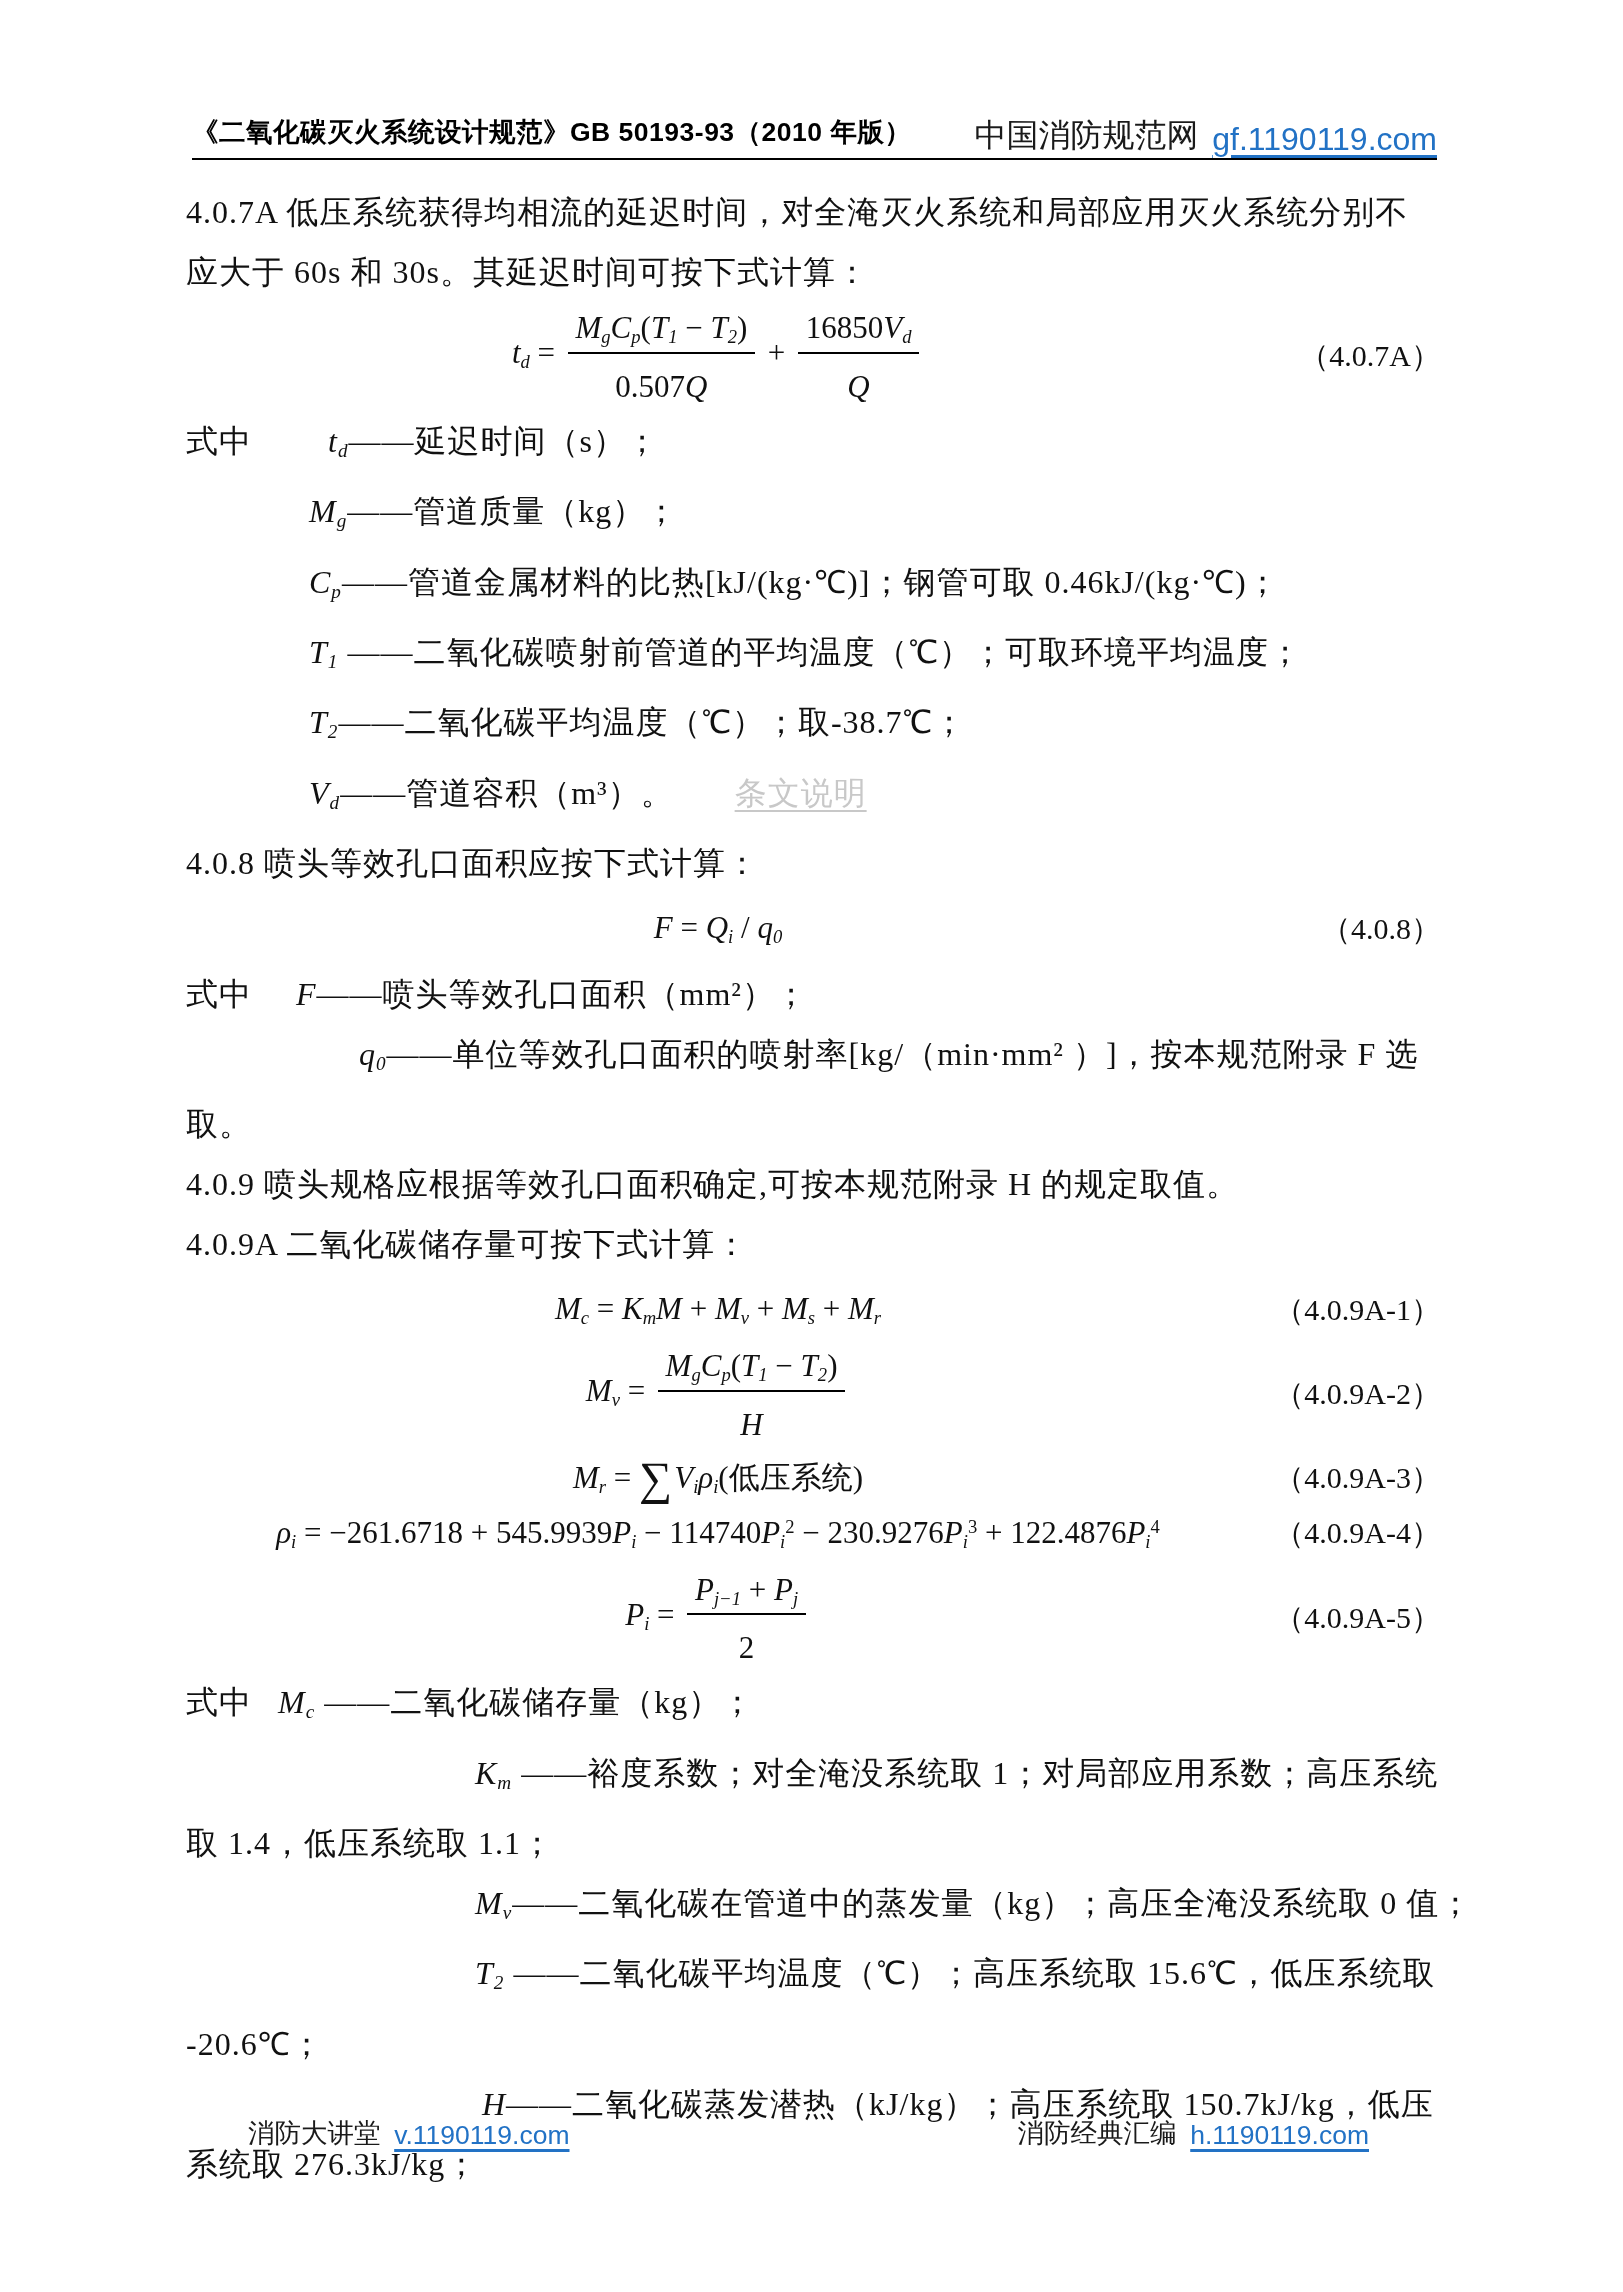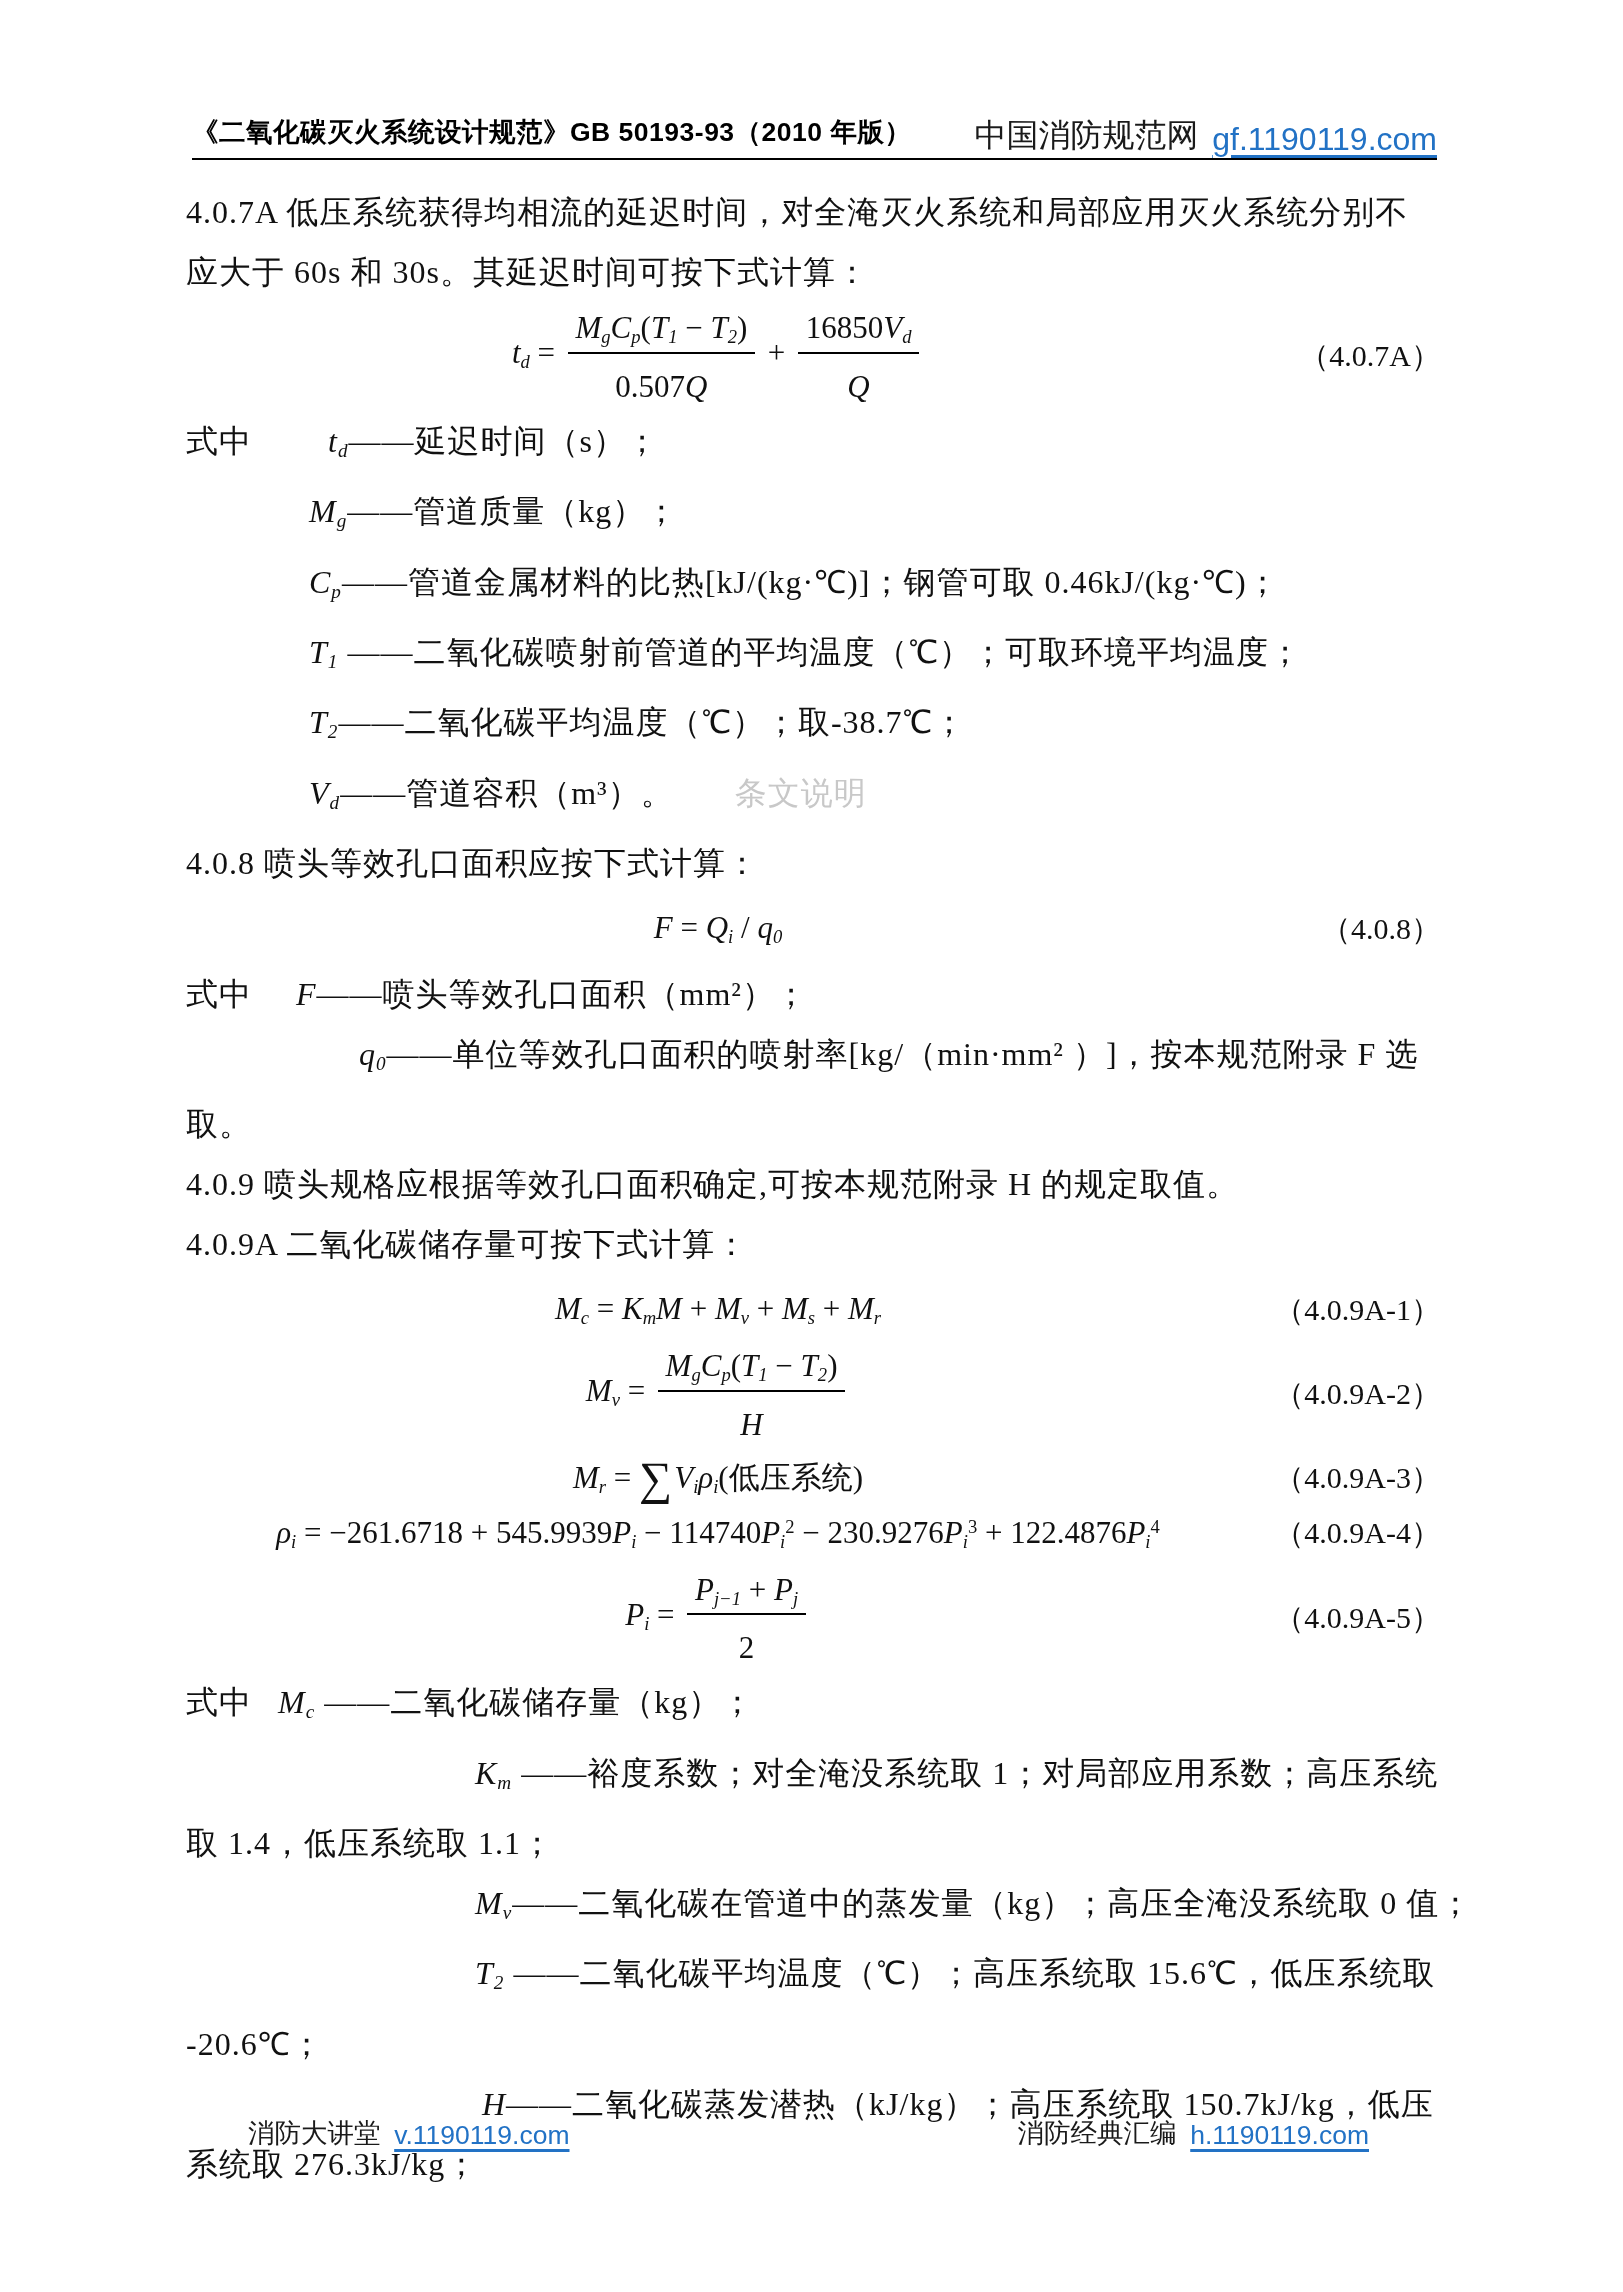--- a/index.html
+++ b/index.html
@@ -32,21 +32,21 @@
   .def-line{margin:0;padding:0;white-space:nowrap;}
   .prefix{display:inline-block;}
   .pw-145{width:142px;}
   .pw-112{width:110px;}
   .pw-94{width:92px;}
   .pl-125{padding-left:123px;}
   .pl-177{padding-left:173px;}
   .pl-295{padding-left:289px;}
   .pl-302{padding-left:296px;}
   .dvar{font-family:"Liberation Serif", serif;}
-  .muted-link{color:#c8c8c8;text-underline-offset:5.9px;
+  .muted-link{color:#c8c8c8;text-decoration:underline;text-underline-offset:5.9px;
     text-decoration-thickness:2px;margin-left:61px;cursor:pointer;}
   
   .formula-row{display:flex;align-items:center;margin:5.9px 0;}
   .formula-row.plain{margin:15.7px 0;}
   .formula{
     flex:1;text-align:center;font-size:31px;line-height:1.25;
     font-family:"Liberation Serif", serif;letter-spacing:0;
   }
   .eqnum{flex:0 0 191px;text-align:right;font-size:30px;letter-spacing:0;line-height:1.2;}
   .tv{font-style:italic;}

